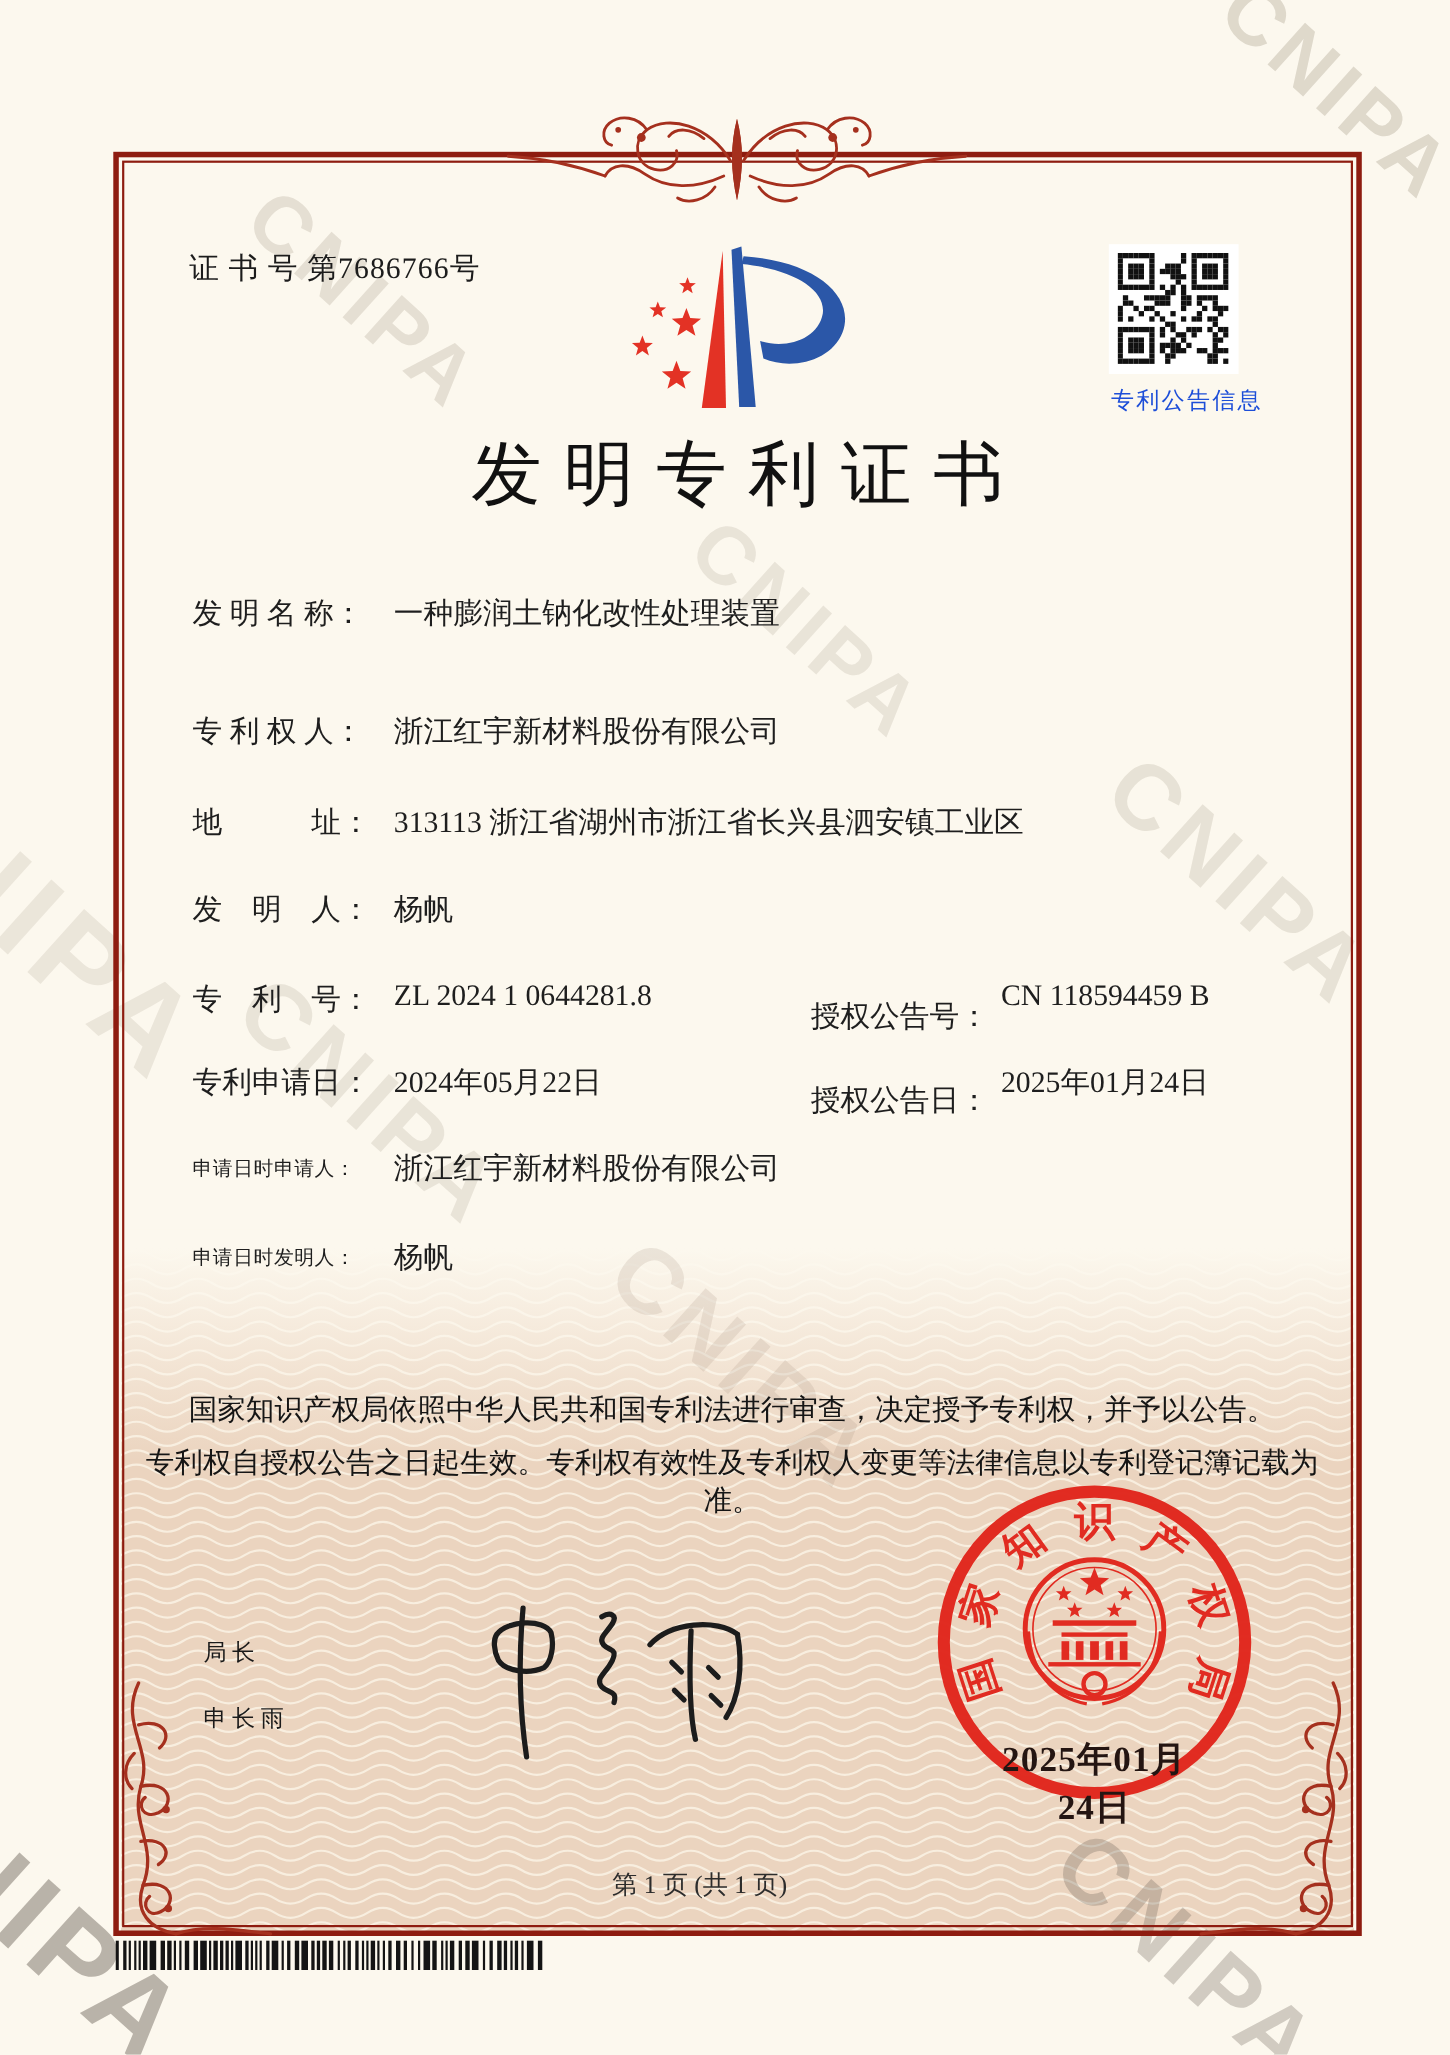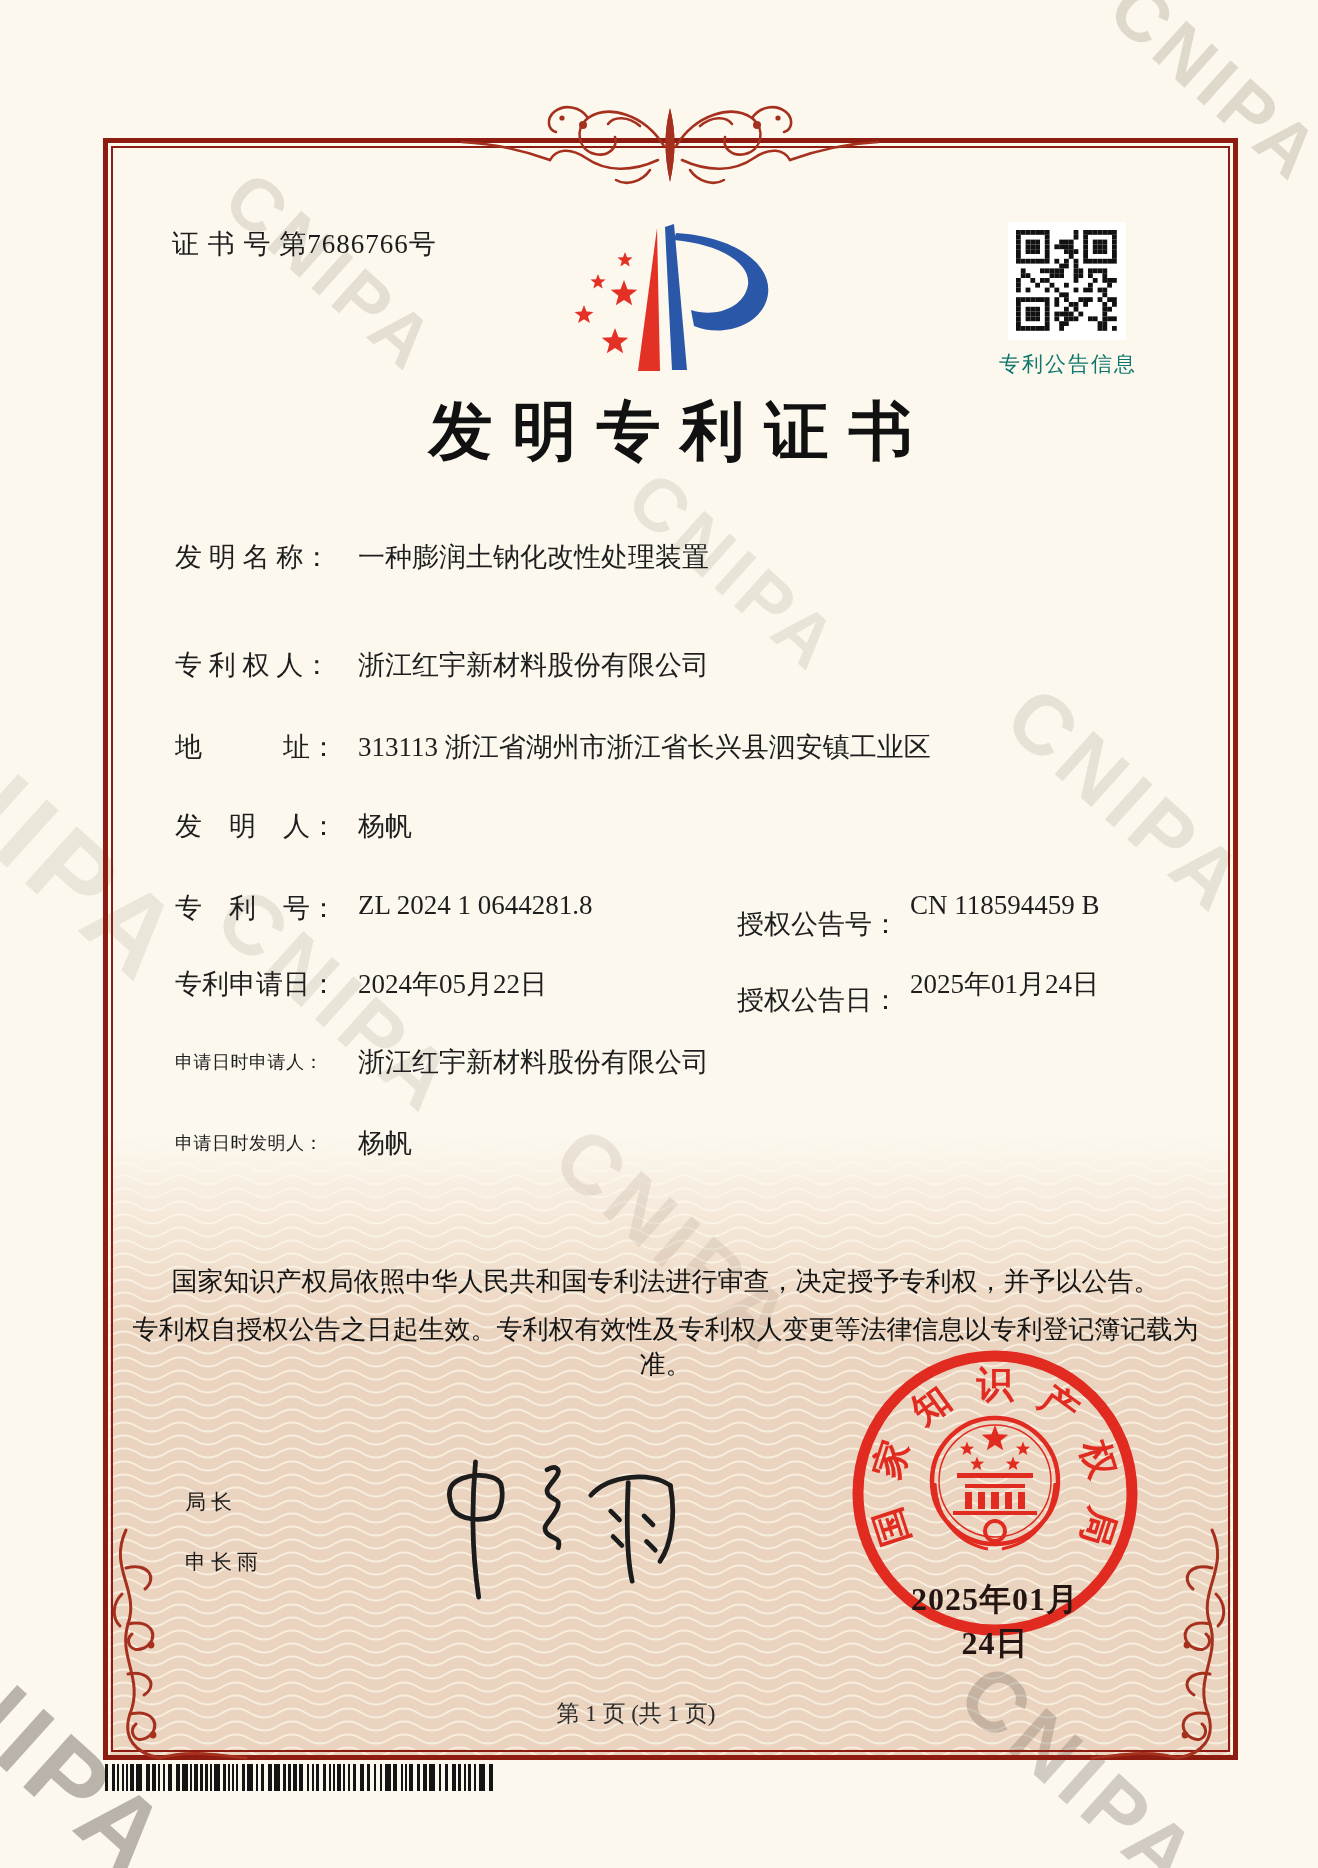--- a/index.html
+++ b/index.html
@@ -19,24 +19,24 @@
   
   .wm{position:absolute;z-index:2;font-family:"Liberation Sans","DejaVu Sans",sans-serif;
       font-weight:bold;letter-spacing:.08em;transform:rotate(42deg);transform-origin:left top;
       white-space:nowrap;pointer-events:none;}
 
   
   .cert-no{position:absolute;left:172px;top:226px;font-size:27px;color:#1c1c1c;letter-spacing:1px;z-index:4;}
   .logo{position:absolute;left:560px;top:220px;width:225px;height:160px;z-index:4;}
   .qr-wrap{position:absolute;left:1008px;top:222px;width:118px;height:118px;background:#fff;z-index:4;}
   .qr-wrap svg{position:absolute;left:8px;top:8px;}
-  .qr-label{position:absolute;left:988px;top:350px;width:160px;text-align:center;
-            font-size:21px;color:#0f766e;letter-spacing:2px;z-index:4;}
+  .qr-label{position:absolute;left:988px;top:350px;width:160px;text-align:right;
+            font-size:21px;color:#1d4ed8;letter-spacing:2px;z-index:4;}
   .title{position:absolute;left:103px;top:388px;width:1135px;text-align:center;font-size:64px;
-         font-weight:700;color:#111;letter-spacing:20px;text-indent:20px;z-index:4;}
+         font-weight:400;color:#111;letter-spacing:20px;text-indent:20px;z-index:4;}
 
   
   .row{position:absolute;left:175px;width:1010px;height:38px;font-size:27px;color:#1e1e1e;z-index:4;}
   .lbl{display:inline-block;}
   .lbl-s{font-size:18px;letter-spacing:.5px;}
   .val{position:absolute;left:183px;top:0;white-space:nowrap;}
   .lbl2{position:absolute;left:562px;top:16px;}
   .val2{position:absolute;left:735px;top:0;white-space:nowrap;}
 
   

